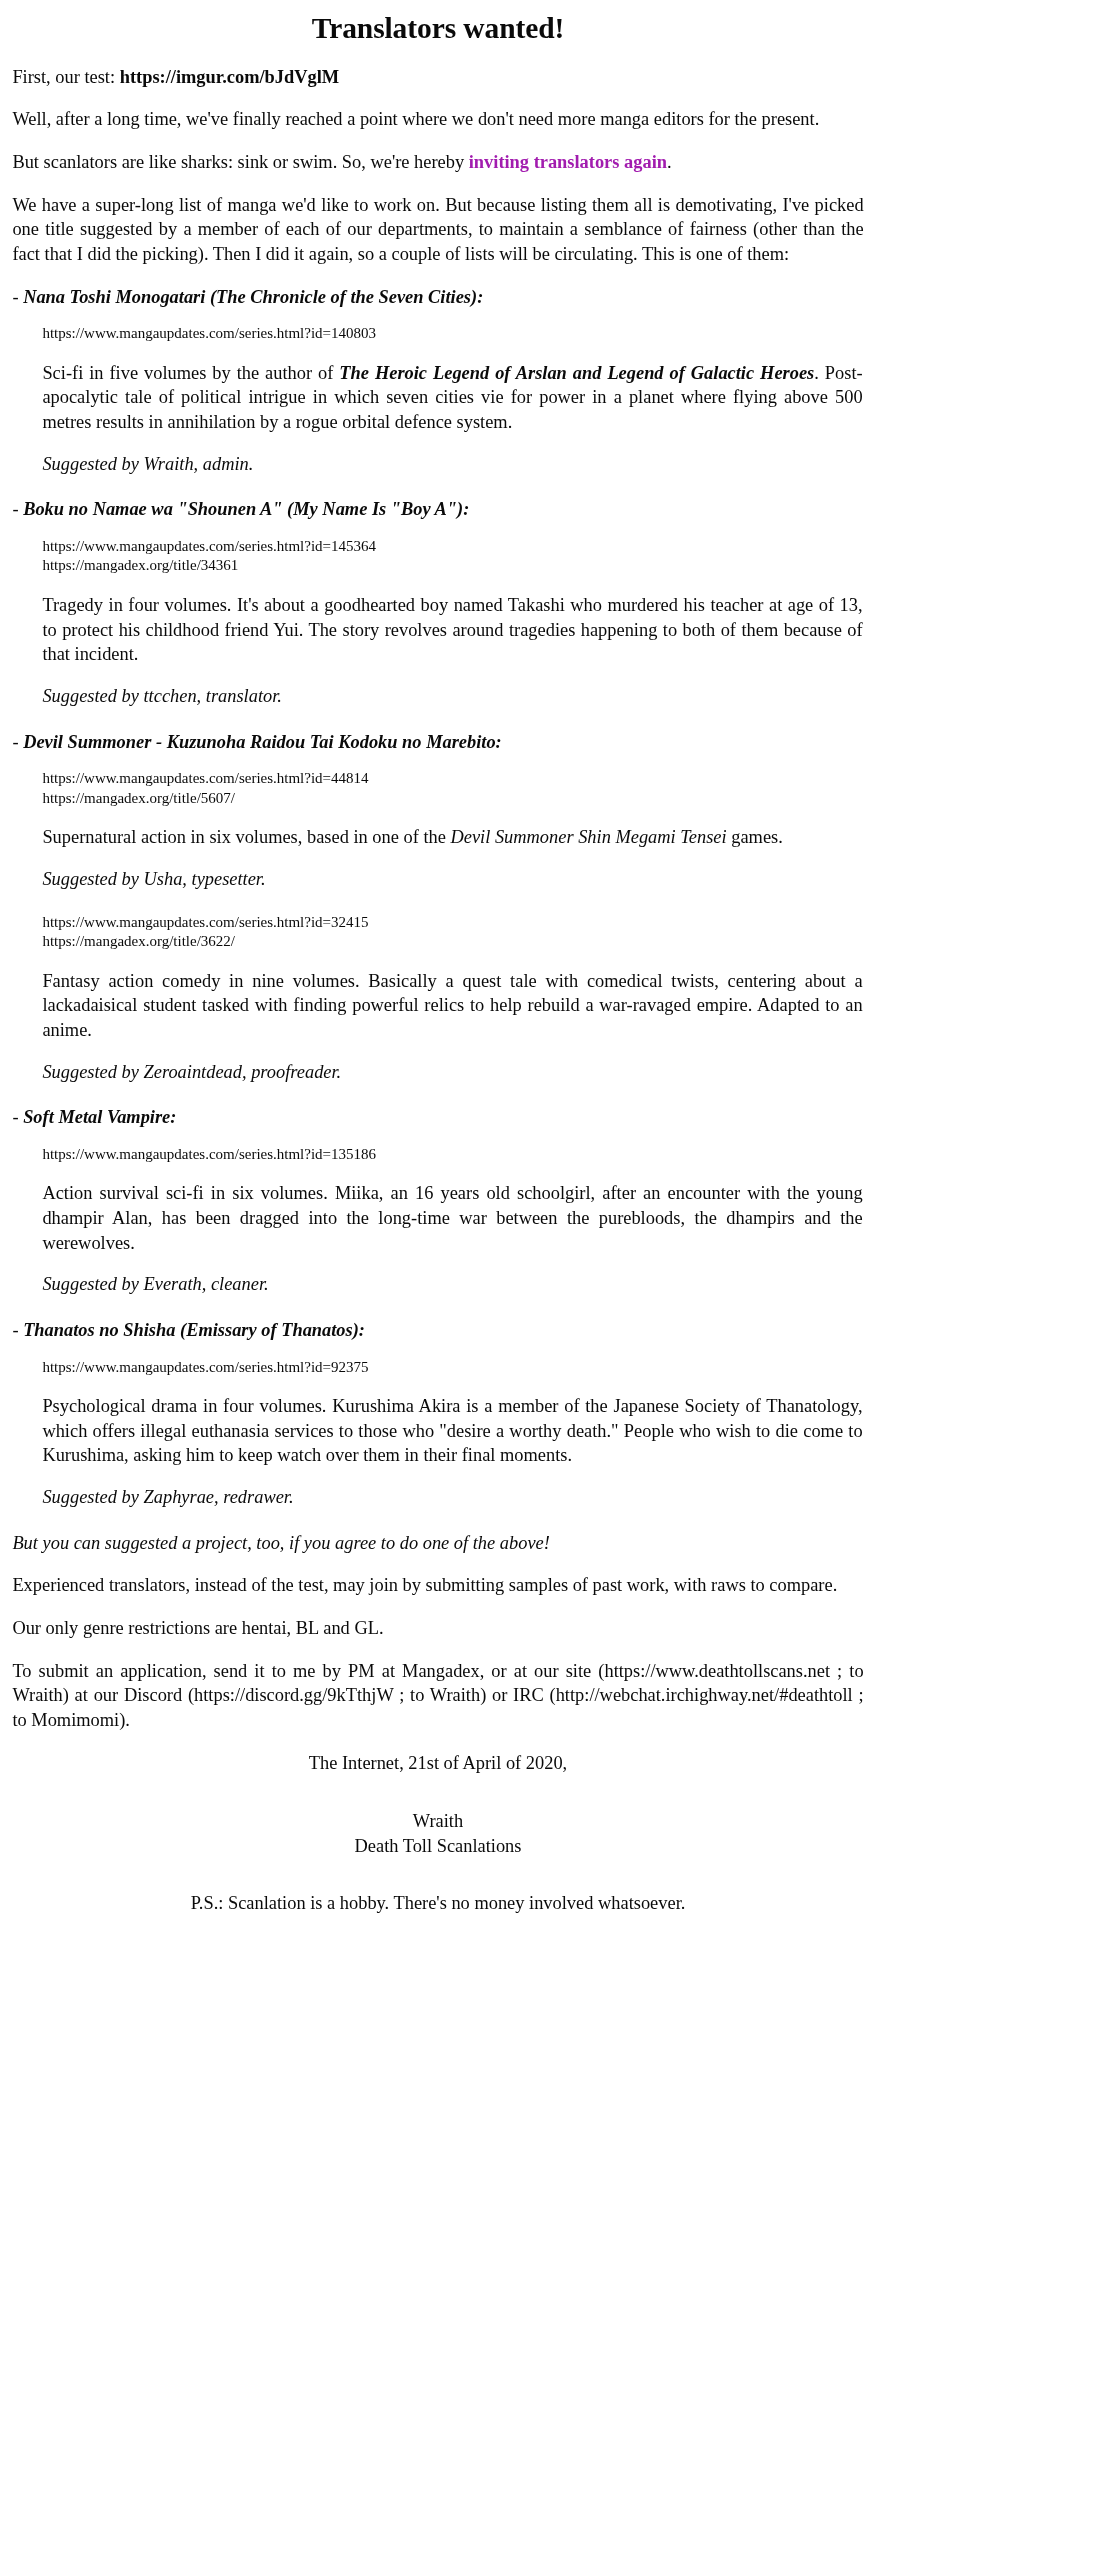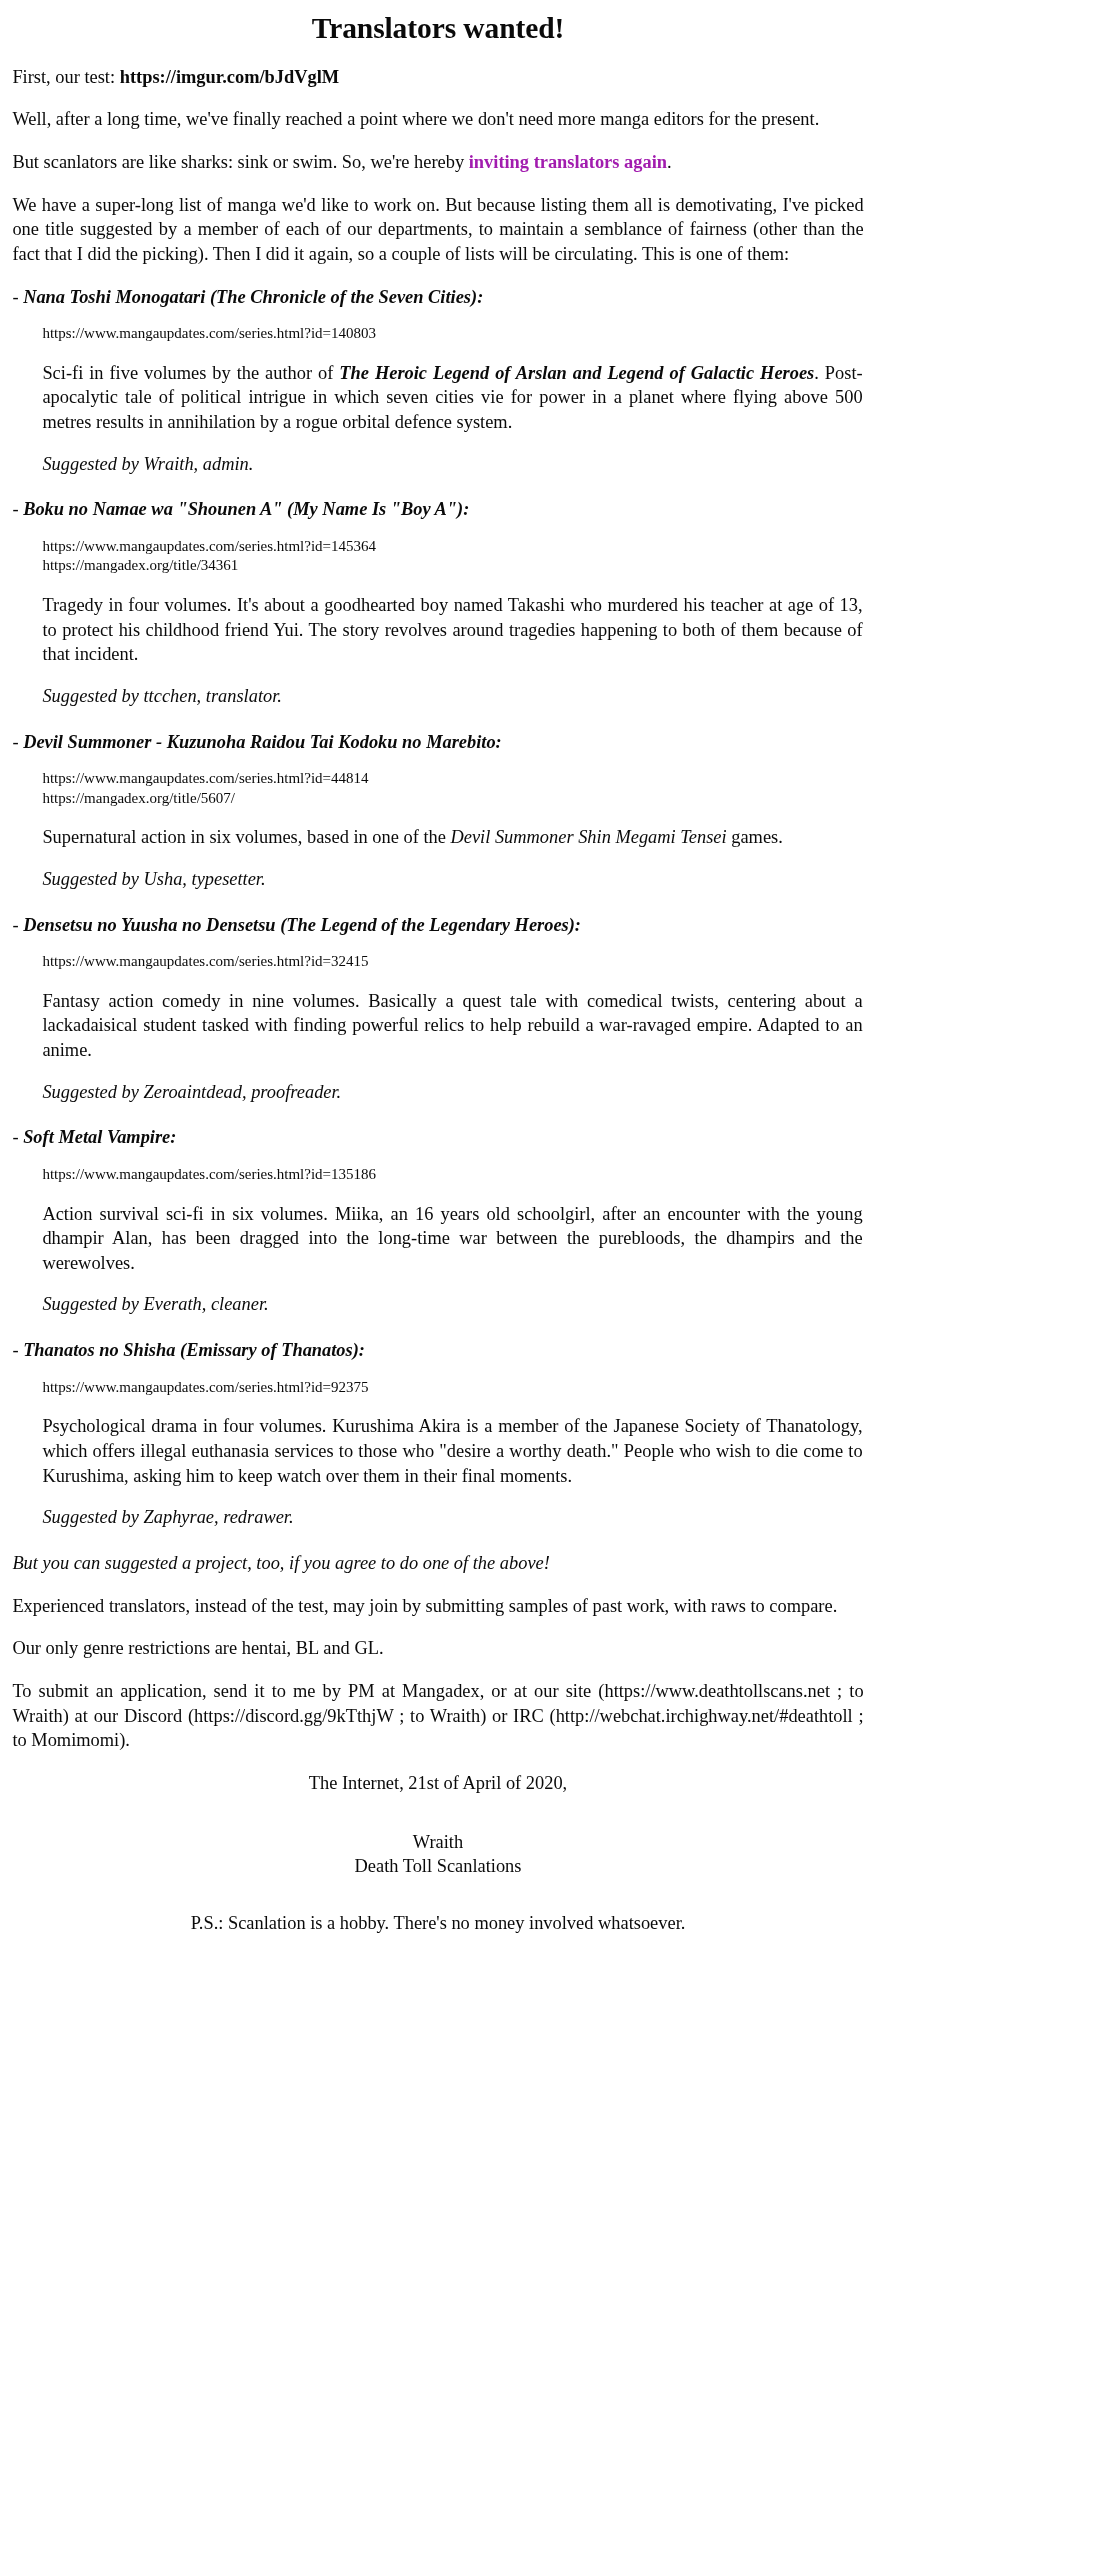--- a/index.html
+++ b/index.html
@@ -132,24 +132,24 @@
       <div class="links">
         <span class="link-line">https://www.mangaupdates.com/series.html?id=44814</span>
         <span class="link-line">https://mangadex.org/title/5607/</span>
       </div>
       <div class="desc"><span>Supernatural action in six volumes, based in one of the </span><span class="italic">Devil Summoner Shin Megami Tensei</span><span> games.</span></div>
       <div class="suggested">Suggested by Usha, typesetter.</div>
     </div>
   </div>
 
   <div class="entry">
-    <div class="entry-title"><span class="dash">- </span><span>Densetsu no Yuusha no Densetsu (The Legend of the Legendary Heroes):</span></div>
     <div class="indent">
       <div class="links">
         <span class="link-line">https://www.mangaupdates.com/series.html?id=32415</span>
+        <span class="link-line">https://mangadex.org/title/3622/</span>
       </div>
       <div class="desc"><span>Fantasy action comedy in nine volumes. Basically a quest tale with comedical twists, centering about a lackadaisical student tasked with finding powerful relics to help rebuild a war-ravaged empire. Adapted to an anime.</span><span class="bolditalic"></span><span></span></div>
       <div class="suggested">Suggested by Zeroaintdead, proofreader.</div>
     </div>
   </div>
 
   <div class="entry">
     <div class="entry-title"><span class="dash">- </span><span>Soft Metal Vampire:</span></div>
     <div class="indent">
       <div class="links">

